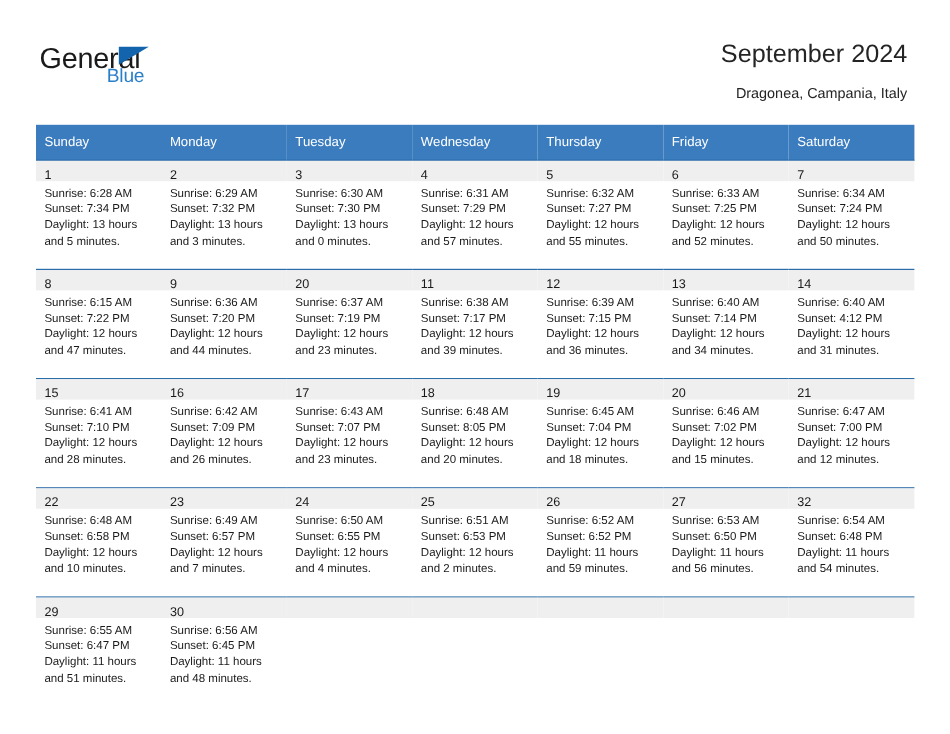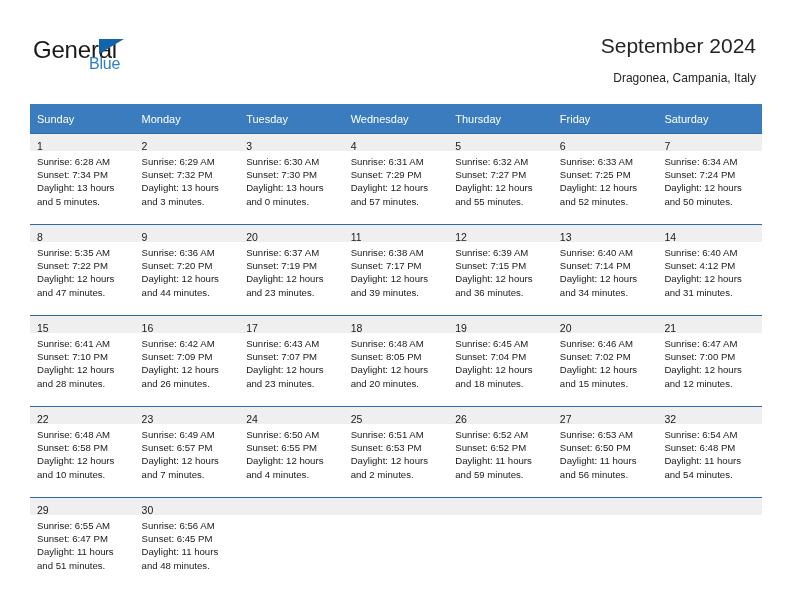--- a/index.html
+++ b/index.html
@@ -266,21 +266,21 @@
                   <div class="cell-line">and 50 minutes.</div>
                 </div>
               </div>
             </td>
           </tr>
           <tr class="week-row">
             <td>
               <div class="cell">
                 <div class="daynum-band"><span class="daynum">8</span></div>
                 <div class="cell-lines">
-                  <div class="cell-line">Sunrise: 5:35 AM</div>
+                  <div class="cell-line">Sunrise: 6:15 AM</div>
                   <div class="cell-line">Sunset: 7:22 PM</div>
                   <div class="cell-line">Daylight: 12 hours</div>
                   <div class="cell-line">and 47 minutes.</div>
                 </div>
               </div>
             </td>
             <td>
               <div class="cell">
                 <div class="daynum-band"><span class="daynum">9</span></div>
                 <div class="cell-lines">

